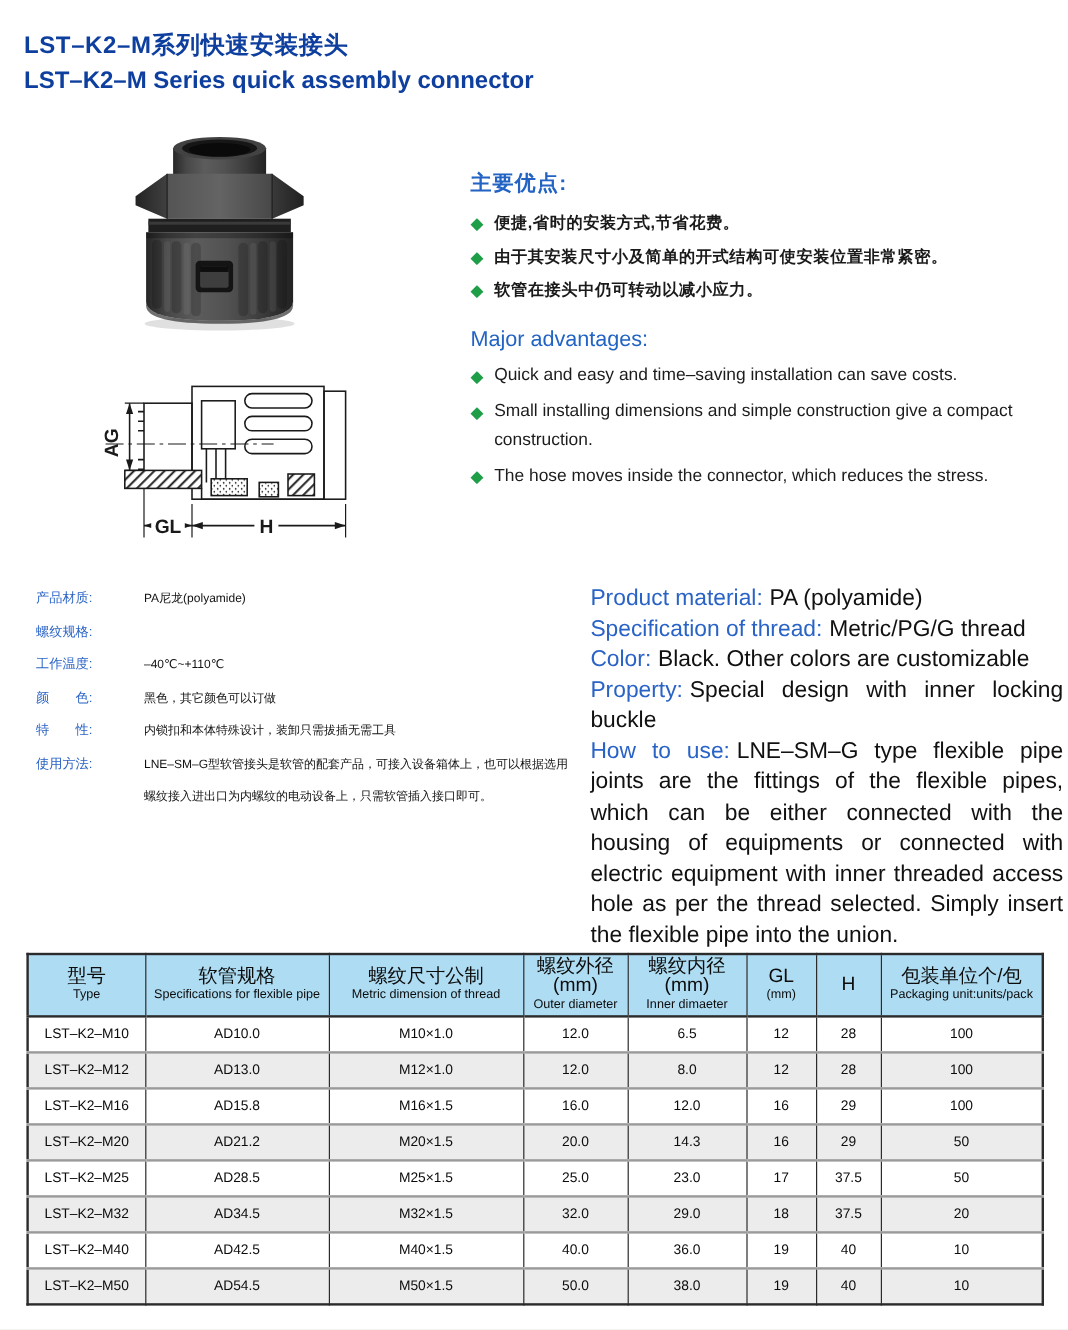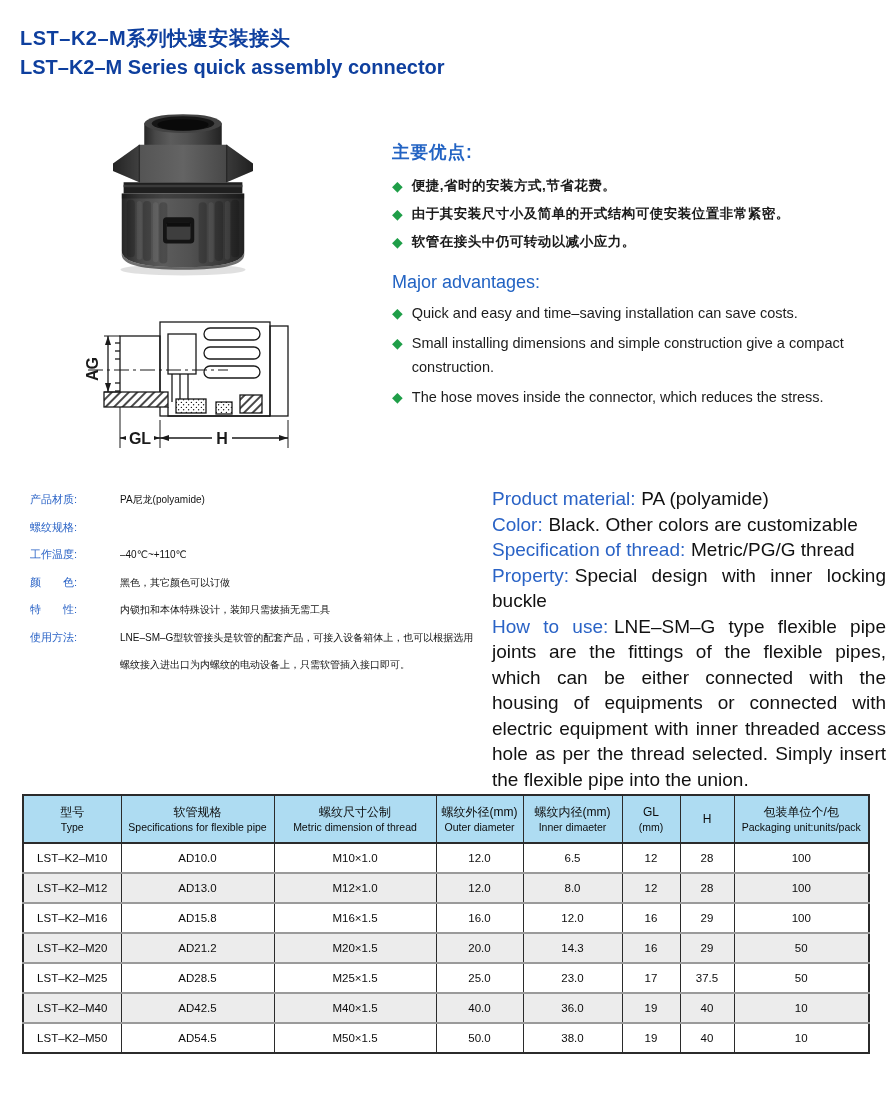--- a/index.html
+++ b/index.html
@@ -46,21 +46,21 @@
   .specs-right{position:absolute;left:492px;top:486px;width:394px;}
   .specs-right p{font-size:19px;line-height:25.5px;color:#111;text-align:justify;}
   .specs-right .lbl{color:var(--label-blue);margin-right:.3em;}
   
   .table-wrap{position:absolute;left:22px;top:794px;}
   table{border-collapse:collapse;table-layout:fixed;width:846px;border:2px solid #2b2b2b;}
   thead th{
     background:var(--table-header-bg);border:1px solid #2b2b2b;border-bottom:2px solid #2b2b2b;
     height:48px;vertical-align:middle;font-weight:normal;padding:2px 1px;
   }
-  thead .h-zh{font-size:12px;line-height:16px;color:#0c0c0c;}
+  thead .h-zh{font-size:16px;line-height:16px;color:#0c0c0c;}
   thead .h-en{font-size:10.5px;line-height:14px;color:#0c0c0c;}
   tbody td{
     border-left:1px solid #2b2b2b;border-right:1px solid #2b2b2b;border-top:2px solid #9a9a9a;
     height:30px;text-align:center;vertical-align:middle;font-size:11.5px;color:#0c0c0c;background:#fff;
   }
   tbody tr:first-child td{border-top:none;}
   tbody tr:nth-child(even) td{background:#ececec;}
 </style>
 </head>
 <body>
@@ -250,22 +250,22 @@
       <span class="spec-value">内锁扣和本体特殊设计，装卸只需拔插无需工具</span>
     </div>
     <div class="spec-row">
       <span class="spec-label">使用方法:</span>
       <span class="spec-value">LNE–SM–G型软管接头是软管的配套产品，可接入设备箱体上，也可以根据选用螺纹接入进出口为内螺纹的电动设备上，只需软管插入接口即可。</span>
     </div>
   </div>
 
   <div class="specs-right">
     <p><span class="lbl">Product material:</span><span>PA (polyamide)</span></p>
+    <p><span class="lbl">Specification of thread:</span><span>Metric/PG/G thread</span></p>
     <p><span class="lbl">Color:</span><span>Black. Other colors are customizable</span></p>
-    <p><span class="lbl">Specification of thread:</span><span>Metric/PG/G thread</span></p>
     <p><span class="lbl">Property:</span><span>Special design with inner locking buckle</span></p>
     <p><span class="lbl">How to use:</span><span>LNE–SM–G type flexible pipe joints are the fittings of the flexible pipes, which can be either connected with the housing of equipments or connected with electric equipment with inner threaded access hole as per the thread selected. Simply insert the flexible pipe into the union.</span></p>
   </div>
 
   <div class="table-wrap">
     <table>
       <colgroup>
         <col style="width:98px">
           <col style="width:153px">
           <col style="width:162px">
@@ -356,20 +356,30 @@
           <td>LST–K2–M25</td>
             <td>AD28.5</td>
             <td>M25×1.5</td>
             <td>25.0</td>
             <td>23.0</td>
             <td>17</td>
             <td>37.5</td>
             <td>50</td>
         </tr>
         <tr>
+          <td>LST–K2–M32</td>
+            <td>AD34.5</td>
+            <td>M32×1.5</td>
+            <td>32.0</td>
+            <td>29.0</td>
+            <td>18</td>
+            <td>37.5</td>
+            <td>20</td>
+        </tr>
+        <tr>
           <td>LST–K2–M40</td>
             <td>AD42.5</td>
             <td>M40×1.5</td>
             <td>40.0</td>
             <td>36.0</td>
             <td>19</td>
             <td>40</td>
             <td>10</td>
         </tr>
         <tr>

